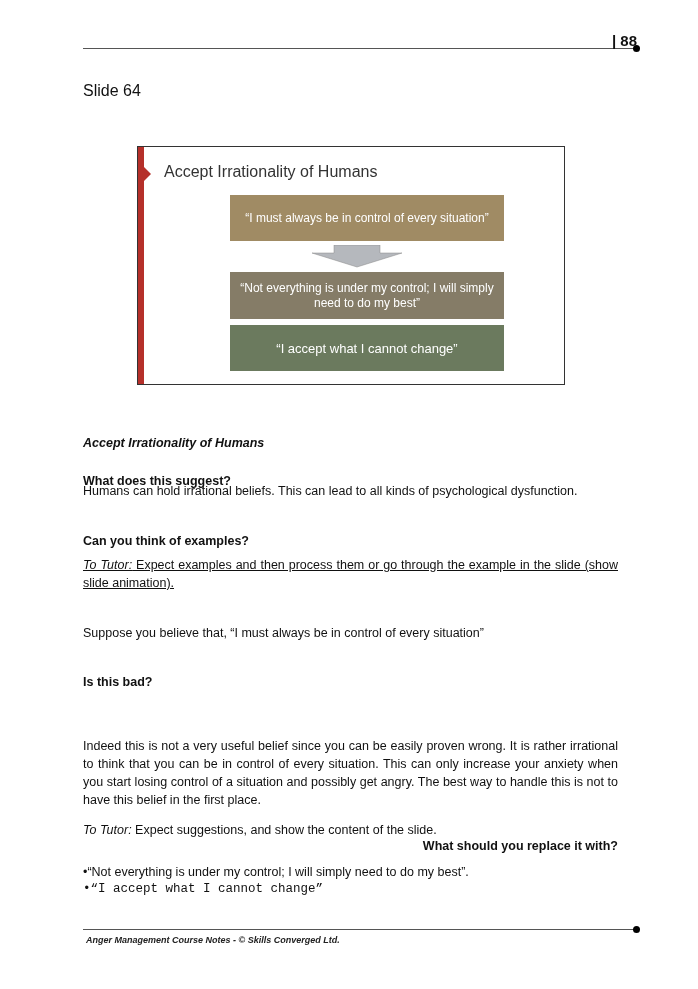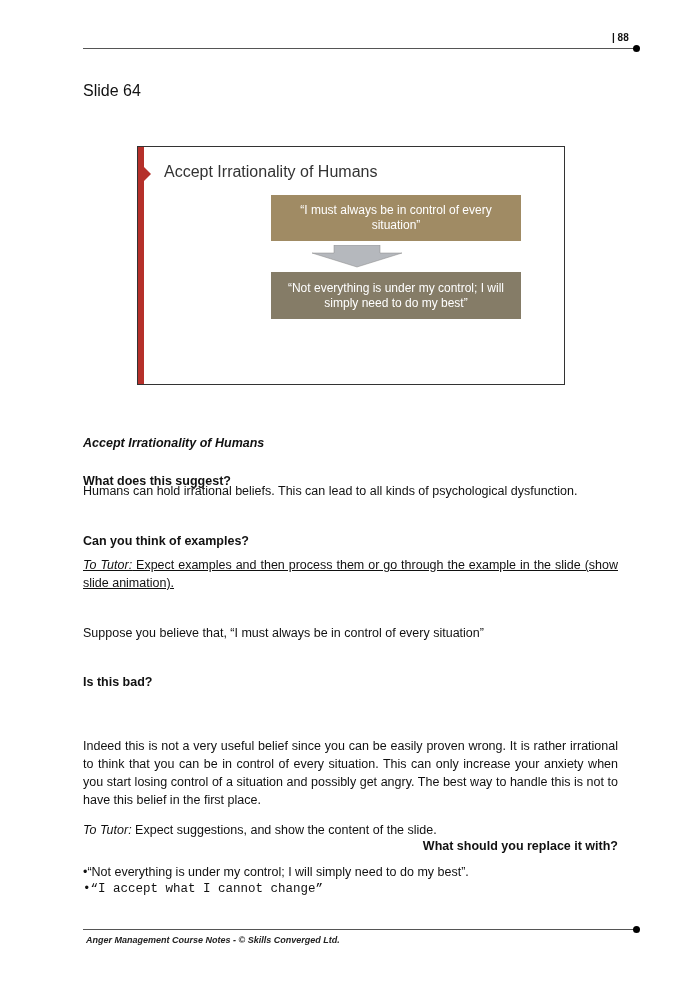--- a/index.html
+++ b/index.html
@@ -1,31 +1,31 @@
 <!DOCTYPE html>
 <html><head>
 <meta charset="utf-8">
 <style>
   html, body { margin:0; padding:0; background:#fff; }
   body { width:698px; height:989px; position:relative; overflow:hidden;
          font-family:"Liberation Sans", sans-serif; color:#111; }
   .hdr-line { position:absolute; left:83px; top:48px; width:553px; height:1px; background:#555; }
   .dot { position:absolute; width:7px; height:7px; border-radius:50%; background:#000; }
-  .pagenum { position:absolute; left:612px; top:32px; font-size:10px; font-weight:bold; }
+  .pagenum { position:absolute; left:612px; top:32px; font-size:15px; font-weight:bold; }
   .slide-label { position:absolute; left:83px; top:82px; font-size:16px; }
   .slide { position:absolute; left:137px; top:146px; width:428px; height:239px;
            border:1px solid #333; background:#fff; box-sizing:border-box; }
   .slide .bar { position:absolute; left:0; top:0; width:6px; height:100%; background:#b5302a; }
   .slide .tri { position:absolute; left:6px; top:20px; width:0; height:0;
                 border-top:7px solid transparent; border-bottom:7px solid transparent;
                 border-left:7px solid #b5302a; }
   .slide .title { position:absolute; left:26px; top:16px; font-size:16px; color:#333; }
-  .box { position:absolute; left:92px; width:250px; color:#fff; text-align:center;
+  .box { position:absolute; left:92px; width:274px; color:#fff; text-align:center;
          font-size:12px; display:flex; align-items:center; justify-content:center;
-         line-height:15px; padding:0 10px; box-sizing:border-box;margin-left:41px; }
+         line-height:15px; padding:0 10px; box-sizing:border-box; }
   .b1 { top:48px; height:46px; background:#a08b64; }
   .b2 { top:125px; height:47px; background:#857c67; }
   .b3 { top:178px; height:46px; background:#6b7a5e; font-size:13px; }
   .arrow { position:absolute; left:174px; top:98px; }
   .txt { position:absolute; left:83px; width:535px; font-size:12.5px; line-height:18px; }
   .just { text-align:justify; }
   .b { font-weight:bold; }
   .bi { font-weight:bold; font-style:italic; }
   .i { font-style:italic; }
   .ftr-line { position:absolute; left:83px; top:929px; width:553px; height:1px; background:#555; }
@@ -42,20 +42,21 @@
 
 <div class="slide">
   <div class="bar"></div>
   <div class="tri"></div>
   <div class="title">Accept Irrationality of Humans</div>
   <div class="box b1">“I must always be in control of every situation”</div>
   <svg class="arrow" width="90" height="24" viewBox="0 0 90 24">
     <polygon points="22,0 68,0 68,8 90,8 45,22 0,8 22,8" fill="#b5b8bd" stroke="#888" stroke-width="0.5"></polygon>
   </svg>
   <div class="box b2">“Not everything is under my control;   I will simply need to do my best”</div>
+  <div class="box b3">“I accept what I cannot change”</div>
 </div>
 
 <div class="txt bi" style="top:434px;">Accept Irrationality of Humans</div>
 <div class="txt b" style="top:472px;">What does this suggest?</div>
 <div class="txt" style="top:482px;">Humans can hold irrational beliefs. This can lead to all kinds of psychological dysfunction.</div>
 
 <div class="txt b" style="top:532px;">Can you think of examples?</div>
 <div class="txt just" style="top:556px;text-decoration:underline;"><span class="i">To Tutor:</span><span> Expect examples and then process them or go through the example in the slide (show slide animation).</span></div>
 
 <div class="txt" style="top:624px;">Suppose you believe that, “I must always be in control of every situation”</div>

